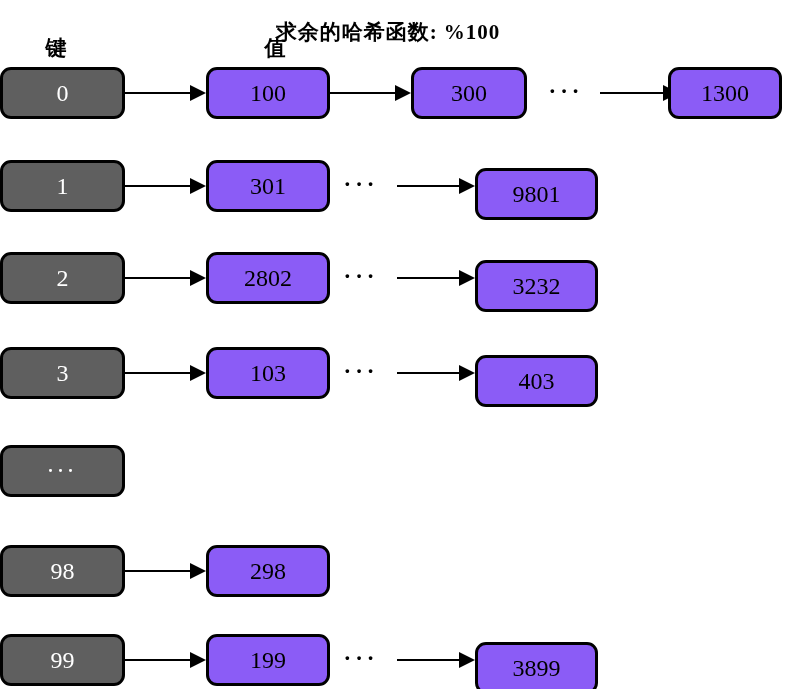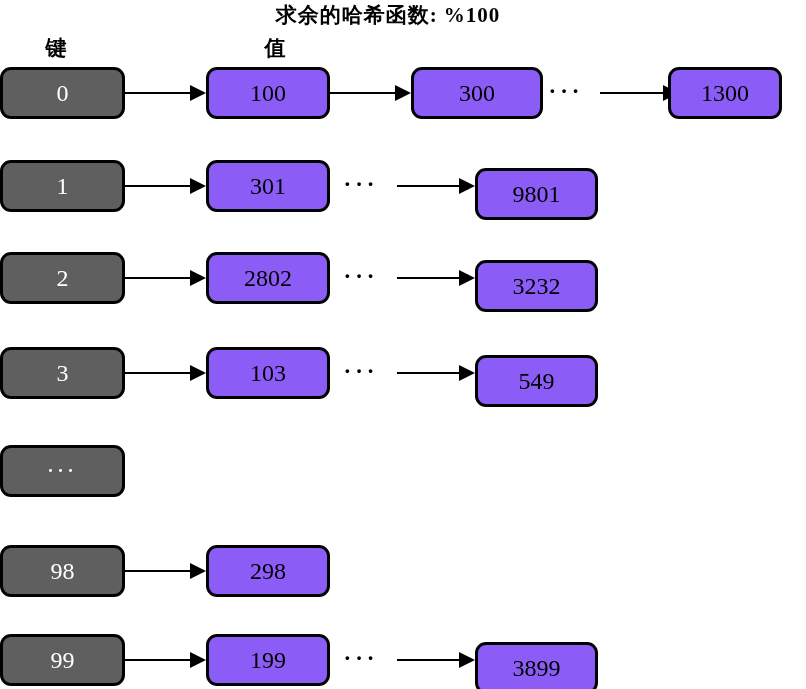--- a/index.html
+++ b/index.html
@@ -1,21 +1,21 @@
 <!DOCTYPE html>
 <html><head>
 <meta charset="utf-8">
 <style>
   html,body{margin:0;padding:0;background:#ffffff;}
   .canvas{
     position:relative;width:806px;height:689px;background:#ffffff;overflow:hidden;
     font-family:"Liberation Serif","DejaVu Serif",serif;color:#000;
   }
   .title{
-    position:absolute;top:1px;left:0;width:776px;text-align:center;
+    position:absolute;top:18px;left:0;width:776px;text-align:center;
     font-size:21px;font-weight:bold;letter-spacing:1px;
   }
   .col-label{
     position:absolute;top:34px;width:60px;text-align:center;
     font-size:21px;font-weight:bold;
   }
   .key-label{left:26px;}
   .value-label{left:245px;}
 
   .row{position:absolute;left:0;width:806px;height:52px;}
@@ -30,21 +30,21 @@
   .kbox,.vbox{
     position:absolute;top:0;height:52px;box-sizing:border-box;
     border:3px solid #000;border-radius:11px;
     display:flex;align-items:center;justify-content:center;
     font-size:24px;line-height:1;
   }
   .kbox{left:0;width:125px;background:#5f5f5f;color:#ffffff;}
   .kbox.kdots{font-size:18px;font-weight:bold;letter-spacing:4px;}
   .vbox{background:#8b5cf6;color:#000;}
   .v1{left:206px;width:124px;}
-  .v2{left:411px;width:132px;}
+  .v2{left:411px;width:116px;}
   .v3{left:668px;width:114px;}
   .vlast{left:475px;width:123px;margin-top:8px;}
 
   .arrow{position:absolute;top:25px;height:2px;background:#000;}
   .arrow::after{
     content:"";position:absolute;right:-15px;top:-7px;width:0;height:0;
     border-left:16px solid #000;border-top:8px solid transparent;border-bottom:8px solid transparent;
   }
   .a-key{left:125px;width:66px;}
   .a-r0-2{left:330px;width:66px;}
@@ -97,21 +97,21 @@
     <div class="arrow a-b"></div>
     <div class="vbox vlast">3232</div>
   </div>
 
   <div class="row r3">
     <div class="kbox">3</div>
     <div class="arrow a-key"></div>
     <div class="vbox v1">103</div>
     <div class="dots dots-b">···</div>
     <div class="arrow a-b"></div>
-    <div class="vbox vlast">549</div>
+    <div class="vbox vlast">403</div>
   </div>
 
   <div class="row r4">
     <div class="kbox kdots">···</div>
   </div>
 
   <div class="row r5">
     <div class="kbox">98</div>
     <div class="arrow a-key"></div>
     <div class="vbox v1">298</div>

